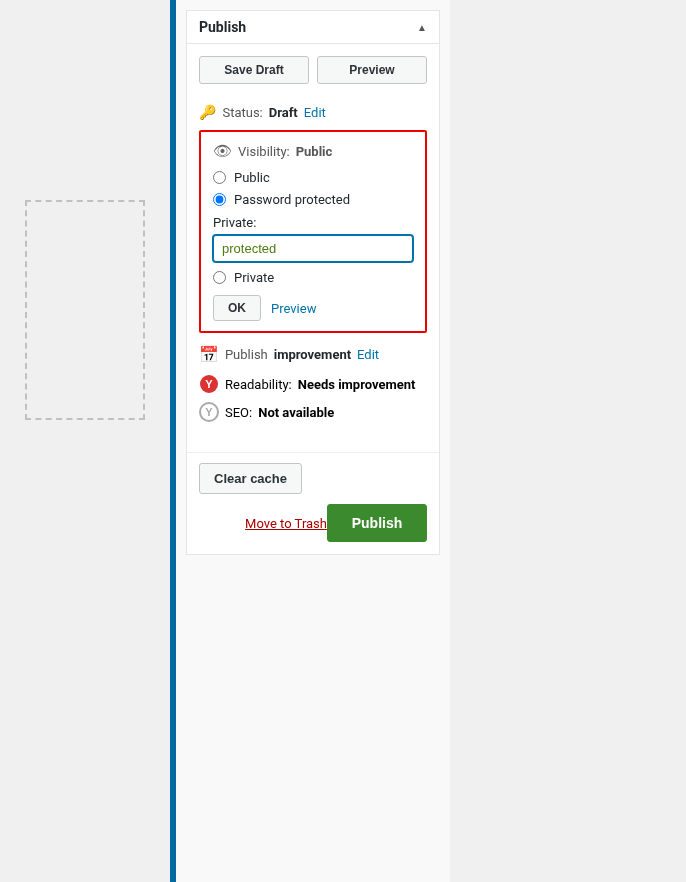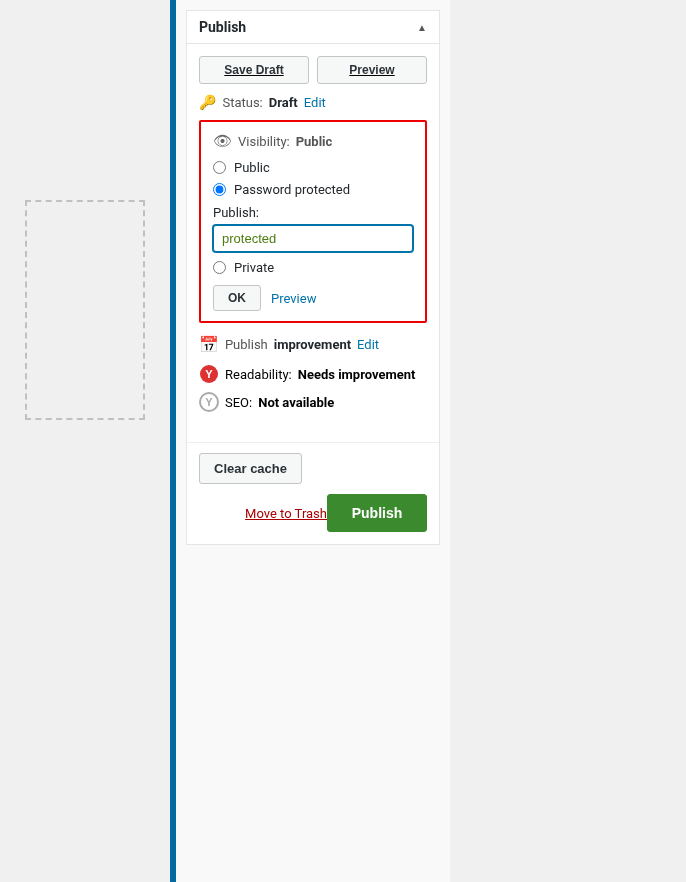--- a/index.html
+++ b/index.html
@@ -73,23 +73,22 @@
       font-size: 10px;
     }
 
     .panel-body {
       padding: 12px;
     }
 
     .button-row {
       display: flex;
       justify-content: flex-end;
-      margin-bottom: 10px;
+      margin-bottom: 20px;
       gap: 8px;
-      text-decoration: underline;
     }
 
     .btn {
       padding: 6px 14px;
       border: 1px solid #c3c4c7;
       background: #f6f7f7;
       color: #2c3338;
       font-size: 12px;
       font-weight: 600;
       cursor: pointer;
@@ -319,21 +318,21 @@
             </label>
 
             <label class="radio-item">
               <input type="radio" name="visibility" value="password" checked="" style="">
               <span>Password protected</span>
             </label>
 
           </div>
 
           <div class="password-section">
-            <span class="password-label">Publish:</span>
+            <span class="password-label">Private:</span>
             <input type="text" class="password-input" value="protected" style="">
           </div>
 
           <div class="radio-group">
             <label class="radio-item">
               <input type="radio" name="visibility" value="private" style="">
               <span>Private</span>
             </label>
           </div>
 

